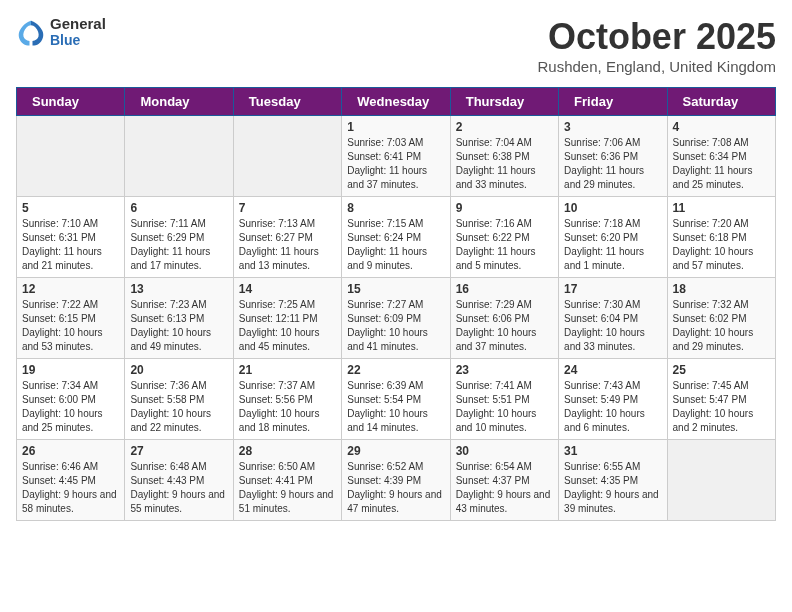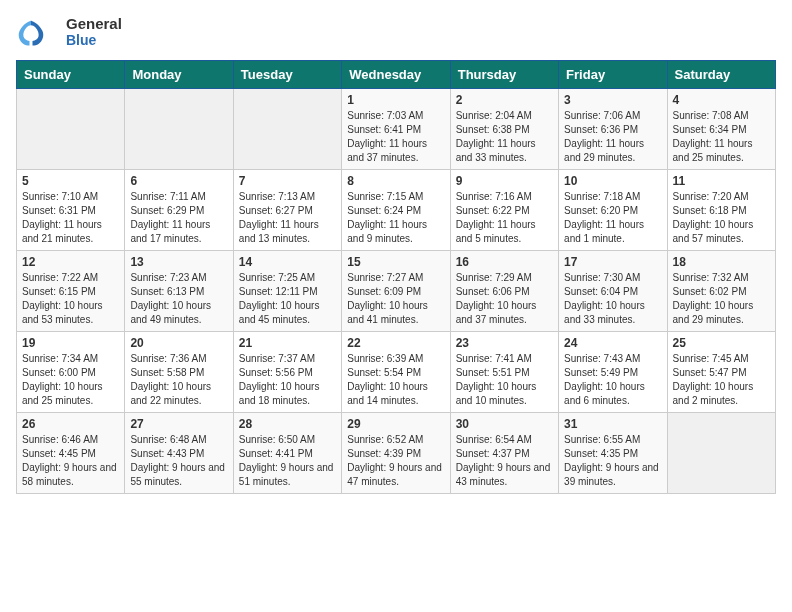--- a/index.html
+++ b/index.html
@@ -12,21 +12,21 @@
     }
     .header {
       display: flex;
       justify-content: space-between;
       align-items: flex-start;
       margin-bottom: 12px;
     }
     .logo {
       display: flex;
       align-items: center;
-      gap: 20px;
+      gap: 4px;
     }
     .logo-text {
       display: flex;
       flex-direction: column;
       line-height: 1.1;
     }
     .logo-general {
       font-size: 15px;
       font-weight: bold;
       color: #333;
@@ -51,25 +51,25 @@
     .location {
       font-size: 15px;
       color: #555;
     }
     table {
       width: 100%;
       border-collapse: collapse;
       table-layout: fixed;
     }
     thead tr th {
-      background-color: #0f766e;
+      background-color: #701a75;
       color: #fff;
       font-size: 13px;
       font-weight: bold;
-      padding: 6px 7px;
+      padding: 6px 15px;
       text-align: left;
       border: 1px solid #1a5a9a;
     }
     tbody tr td {
       border: 1px solid #ccc;
       vertical-align: top;
       padding: 4px 5px;
       font-size: 10.5px;
       color: #333;
       height: 80px;
@@ -100,20 +100,24 @@
   <div class="logo">
     <svg class="logo-icon" viewBox="0 0 40 40" xmlns="http://www.w3.org/2000/svg">
       <path d="M20 5 C20 5 30 8 35 18 C38 24 36 32 30 36 C28 37.5 25 38 22 38 L22 32 C26 32 29 29 30 26 C31 22 29 17 26 14 C24 12 22 11 20 11 Z" fill="#2a6db5"></path>
       <path d="M20 5 C20 5 10 8 5 18 C2 24 4 32 10 36 C12 37.5 15 38 18 38 L18 32 C14 32 11 29 10 26 C9 22 11 17 14 14 C16 12 18 11 20 11 Z" fill="#5aaae7"></path>
     </svg>
     <div class="logo-text">
       <span class="logo-general">General</span>
       <span class="logo-blue">Blue</span>
     </div>
   </div>
+  <div class="title-block">
+    <div class="month-title">October 2025</div>
+    <div class="location">Rushden, England, United Kingdom</div>
+  </div>
 </div>
 
 <table>
   <thead>
     <tr>
     <th>Sunday</th>
         <th>Monday</th>
         <th>Tuesday</th>
         <th>Wednesday</th>
         <th>Thursday</th>
@@ -128,21 +132,21 @@
         <td class="empty-cell"></td>
         <td>
           <span class="day-number">1</span>
           <div class="day-info">Sunrise: 7:03 AM
 Sunset: 6:41 PM
 Daylight: 11 hours
 and 37 minutes.</div>
         </td>
         <td>
           <span class="day-number">2</span>
-          <div class="day-info">Sunrise: 2:04 AM
+          <div class="day-info">Sunrise: 7:04 AM
 Sunset: 6:38 PM
 Daylight: 11 hours
 and 33 minutes.</div>
         </td>
         <td>
           <span class="day-number">3</span>
           <div class="day-info">Sunrise: 7:06 AM
 Sunset: 6:36 PM
 Daylight: 11 hours
 and 29 minutes.</div>

